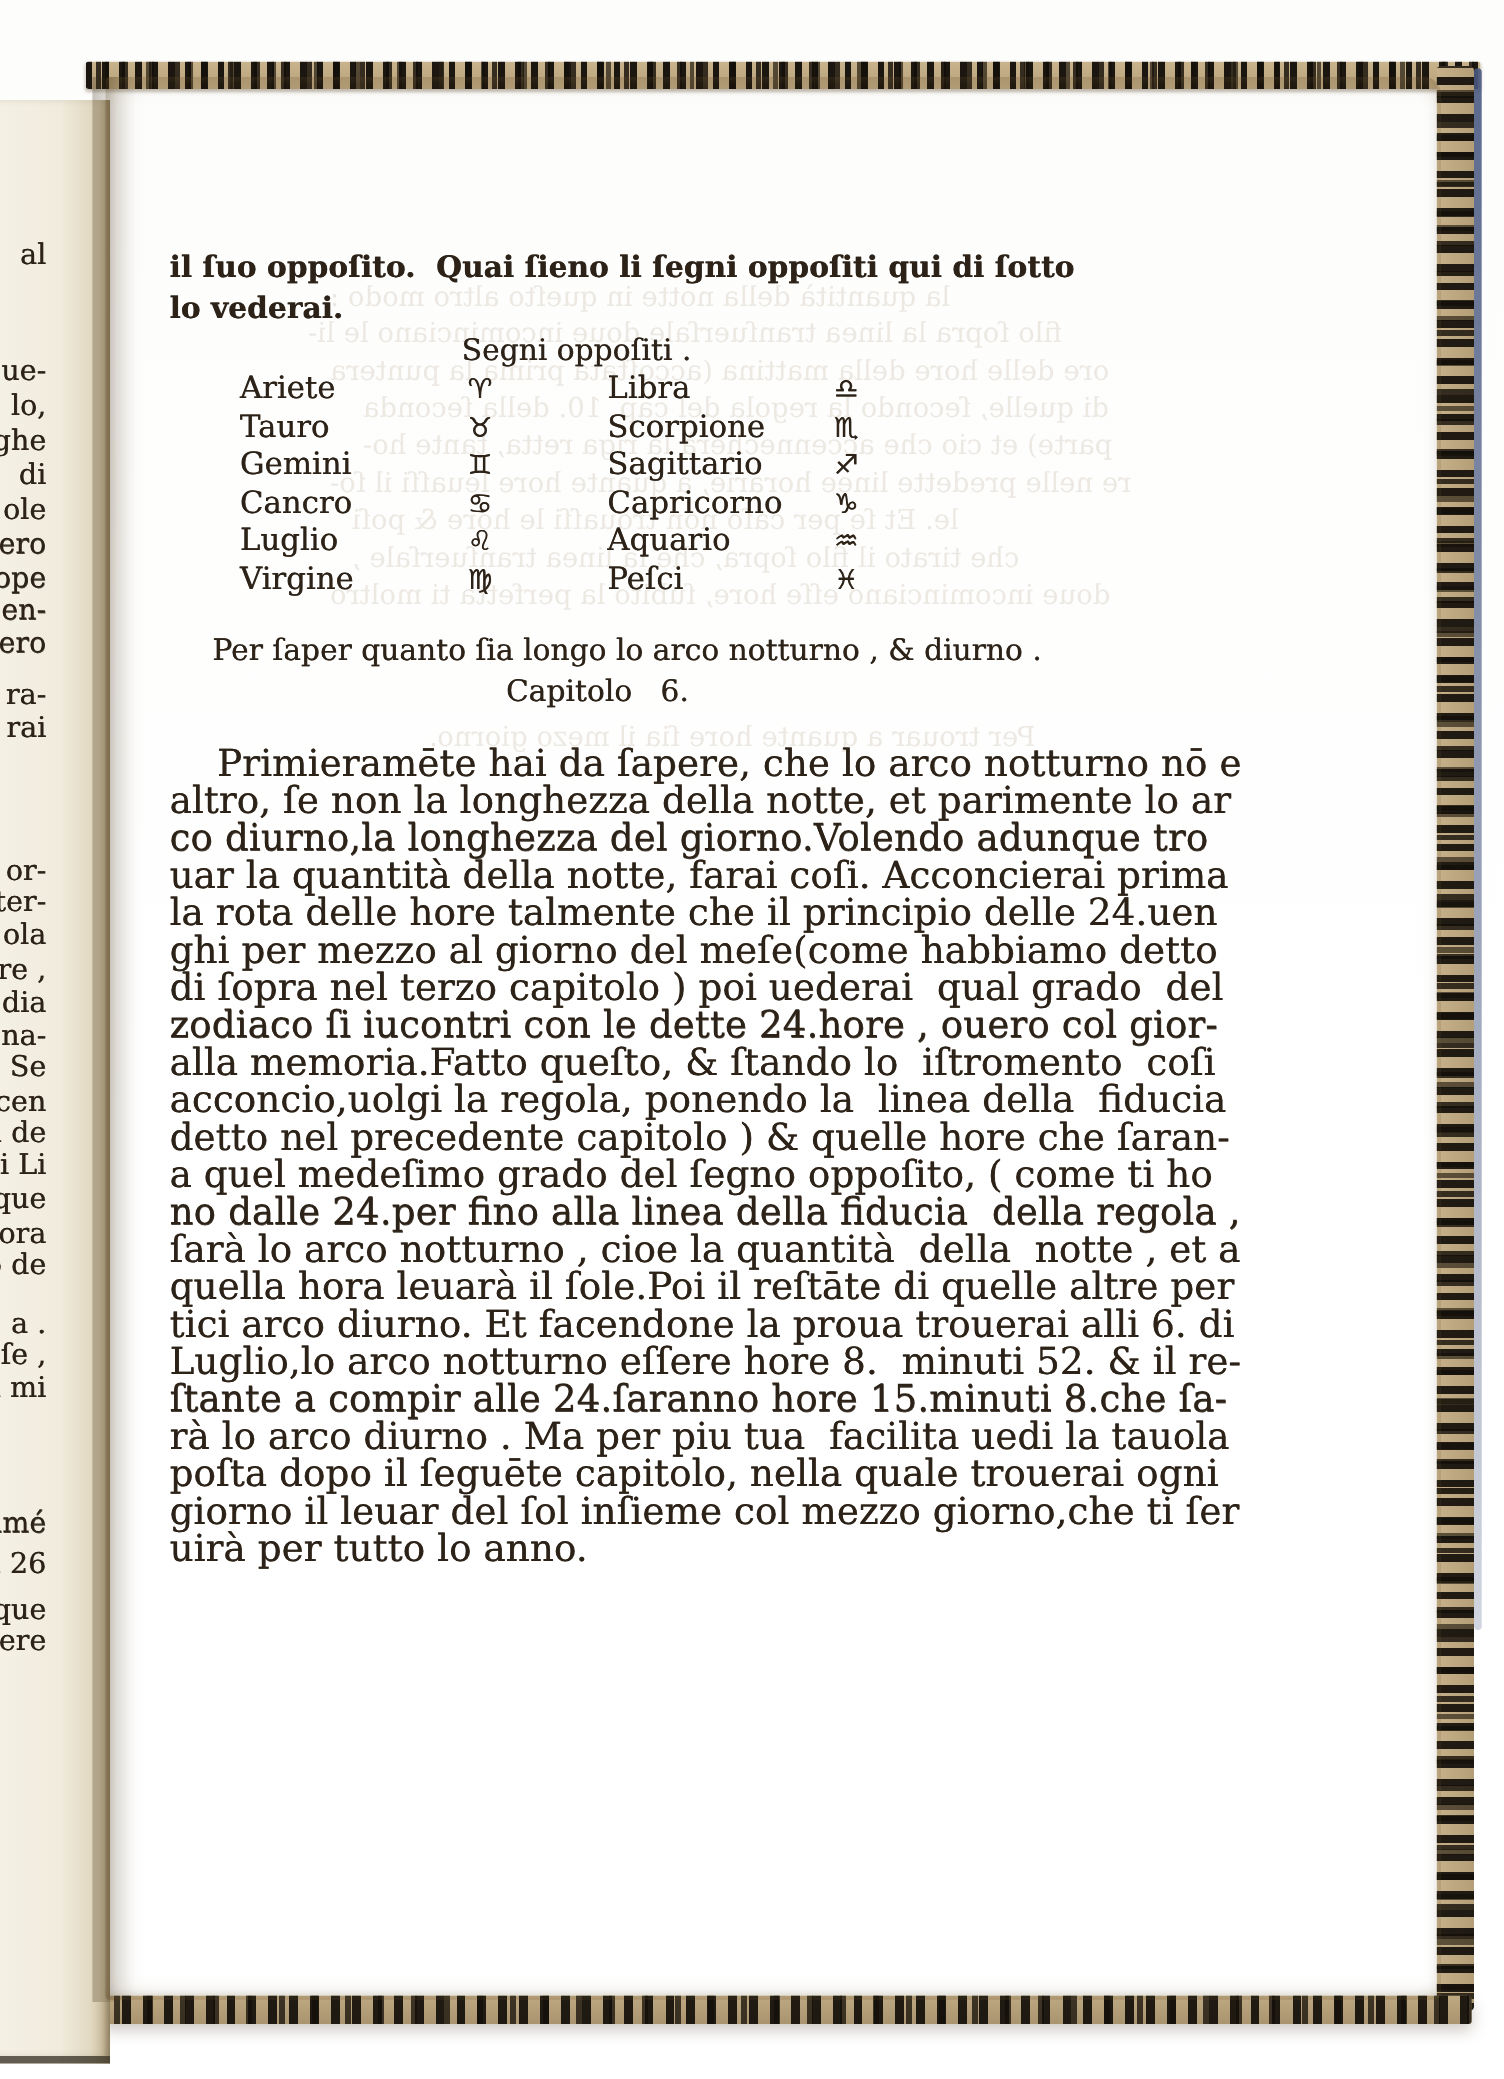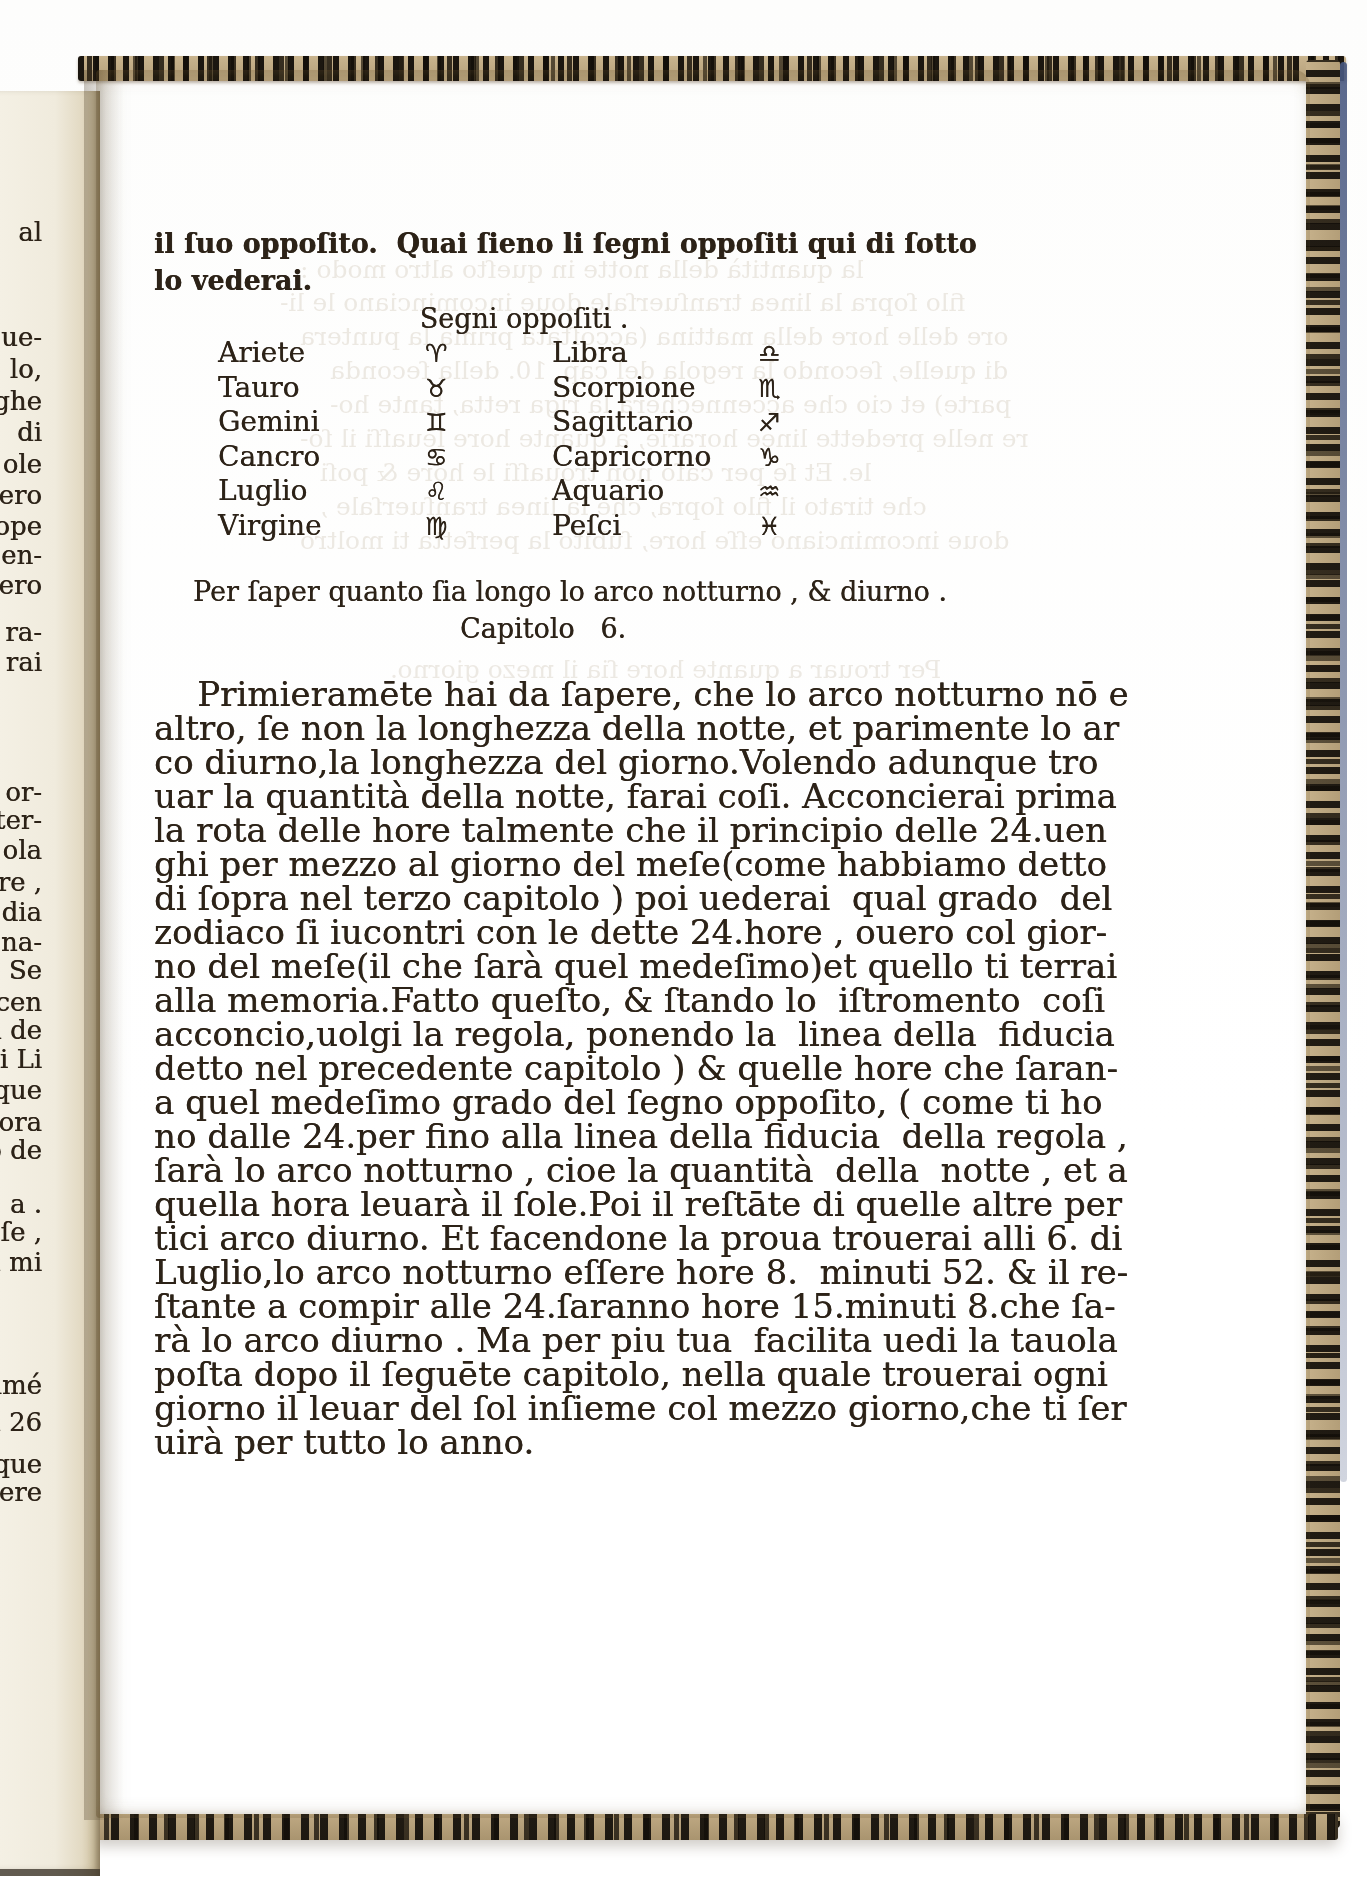--- a/index.html
+++ b/index.html
@@ -211,21 +211,20 @@
 
       <div class="para ink">
           <div class="b-line">    Primieramēte hai da ſapere, che lo arco notturno nō e</div>
           <div class="b-line">altro, ſe non la longhezza della notte, et parimente lo ar</div>
           <div class="b-line">co diurno,la longhezza del giorno.Volendo adunque tro</div>
           <div class="b-line">uar la quantità della notte, farai coſi. Acconcierai prima</div>
           <div class="b-line">la rota delle hore talmente che il principio delle 24.uen</div>
           <div class="b-line">ghi per mezzo al giorno del meſe(come habbiamo detto</div>
           <div class="b-line">di ſopra nel terzo capitolo ) poi uederai  qual grado  del</div>
           <div class="b-line">zodiaco ſi iucontri con le dette 24.hore , ouero col gior-</div>
-          <div class="b-line">no del meſe(il che ſarà quel medeſimo)et quello ti terrai</div>
           <div class="b-line">alla memoria.Fatto queſto, &amp; ſtando lo  iſtromento  coſi</div>
           <div class="b-line">acconcio,uolgi la regola, ponendo la  linea della  fiducia</div>
           <div class="b-line">detto nel precedente capitolo ) &amp; quelle hore che ſaran-</div>
           <div class="b-line">a quel medeſimo grado del ſegno oppoſito, ( come ti ho</div>
           <div class="b-line">no dalle 24.per fino alla linea della fiducia  della regola ,</div>
           <div class="b-line">ſarà lo arco notturno , cioe la quantità  della  notte , et a</div>
           <div class="b-line">quella hora leuarà il ſole.Poi il reſtāte di quelle altre per</div>
           <div class="b-line">tici arco diurno. Et facendone la proua trouerai alli 6. di</div>
           <div class="b-line">Luglio,lo arco notturno eſſere hore 8.  minuti 52. &amp; il re-</div>
           <div class="b-line">ſtante a compir alle 24.ſaranno hore 15.minuti 8.che ſa-</div>

